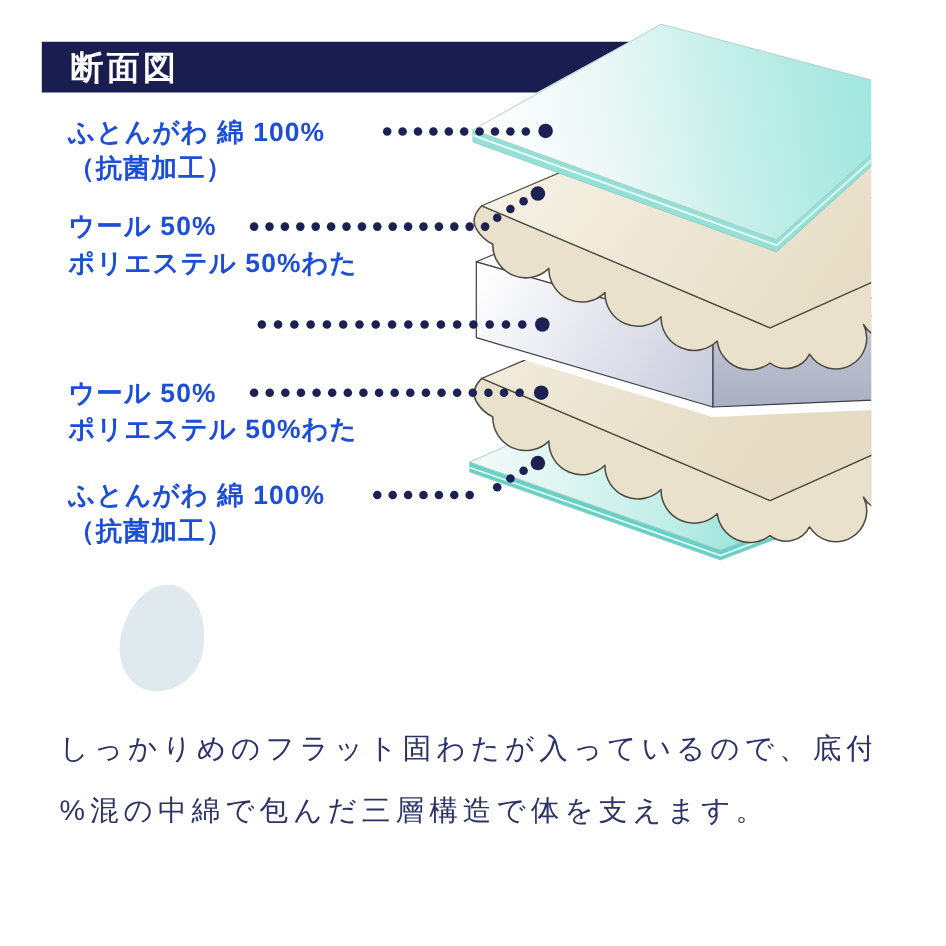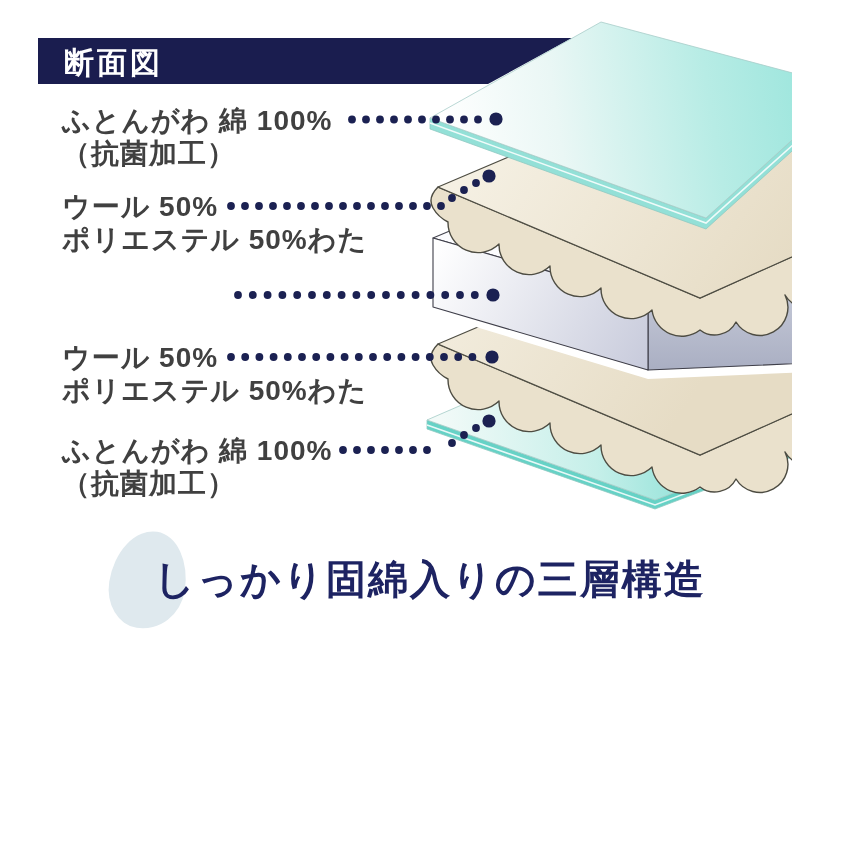--- a/index.html
+++ b/index.html
@@ -11,21 +11,21 @@
     font-family:"Liberation Sans", sans-serif;
   }
   .illustration{position:absolute;left:0;top:0;}
   .band-title{
     position:absolute;left:64px;top:46px;
     font-size:30px;font-weight:700;color:#ffffff;
     letter-spacing:3px;line-height:34px;
   }
   .layer-label{
     position:absolute;left:62px;
-    font-size:28px;font-weight:700;color:#404040;
+    font-size:24px;font-weight:700;color:#1d4ed8;
     letter-spacing:1px;line-height:33px;white-space:nowrap;
   }
   .note{
     position:absolute;left:748px;top:454px;
     font-size:15px;font-weight:700;color:#161616;
     line-height:21px;white-space:nowrap;
   }
   .blob{
     position:absolute;left:110px;top:531px;
     width:76px;height:98px;
@@ -215,18 +215,19 @@
     <div>ポリエステル 50%わた</div>
   </div>
   <div class="layer-label" style="top:434px">
     <div>ふとんがわ 綿 100%</div>
     <div>（抗菌加工）</div>
   </div>
 
 
   <div class="blob"></div>
 
-  <div class="heading">しっかり固綿入りの三層構造</div>
 
   <div class="body-text">
+    <div>しっかりめのフラット固わたが入っているので、底付</div>
+    <div>%混の中綿で包んだ三層構造で体を支えます。</div>
   </div>
 
 </div>
 
 </body></html>

